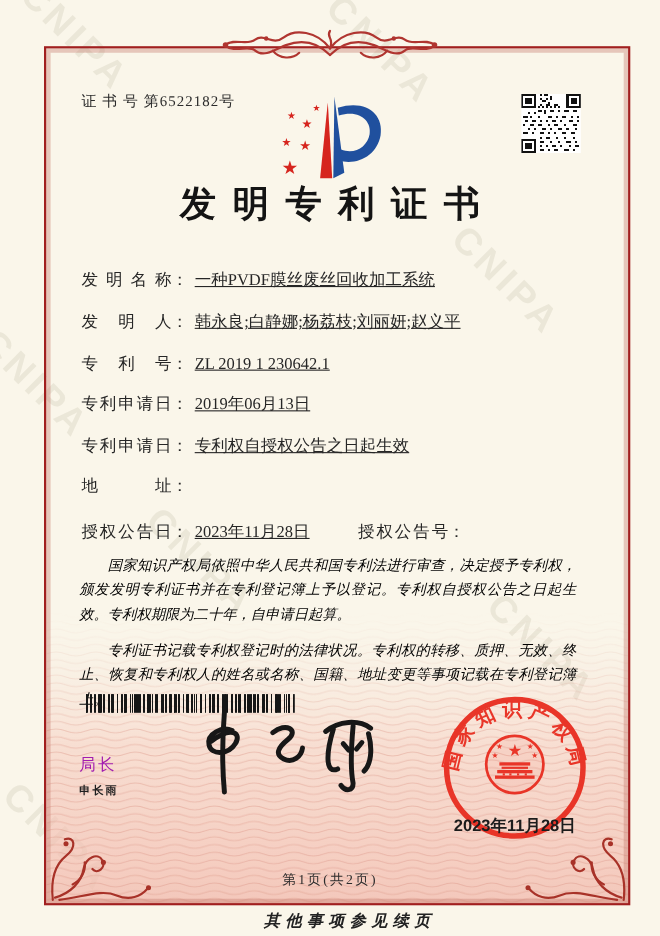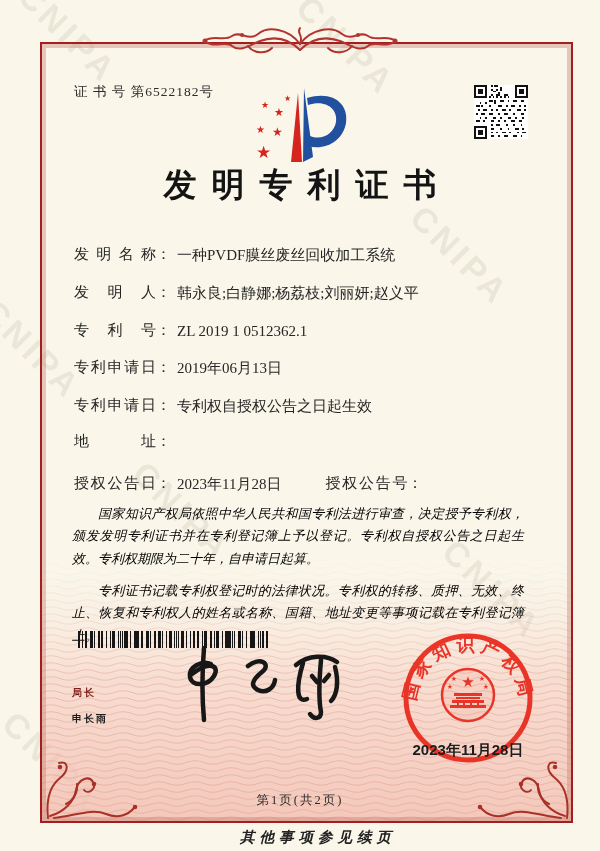--- a/index.html
+++ b/index.html
@@ -26,35 +26,35 @@
   .logo{position:absolute;left:252px;top:86px;}
   .qr{position:absolute;left:474px;top:85px;}
 
   .title{position:absolute;left:0;right:0;top:163px;text-align:center;
          font-size:33px;font-weight:700;color:#141414;letter-spacing:15px;padding-left:15px;}
 
   .fields{position:absolute;left:74px;top:245px;width:460px;font-size:15px;color:#262626;}
   .frow{position:absolute;left:0;display:flex;align-items:flex-start;}
   .flabel{display:inline-block;width:82px;text-align:justify;text-align-last:justify;flex:none;}
   .fcolon{flex:none;margin-right:6px;}
-  .fval{white-space:pre-line;line-height:1.45;font-weight:500;}
+  .fval{white-space:pre-line;line-height:1.45;font-weight:500;text-decoration:underline;}
   .grant2{margin-left:44px;display:flex;}
 
   .paras{position:absolute;left:72px;top:503px;width:452px;color:#000000;}
   .paras p{margin:0 0 10px;font-size:13px;line-height:1.72;text-indent:2em;
            font-style:italic;text-align:justify;}
 
   .barcode{position:absolute;left:78px;top:631px;width:190px;height:17px;
     background:
       repeating-linear-gradient(90deg,#161616 0 1.5px,transparent 1.5px 4px),
       repeating-linear-gradient(90deg,#161616 0 1px,transparent 1px 7px),
       repeating-linear-gradient(90deg,#161616 0 2px,transparent 2px 11.5px);}
 
   .sig-title{position:absolute;left:72px;top:686px;font-family:"Liberation Sans",sans-serif;
-             font-size:10px;font-weight:700;color:#7f1d1d;letter-spacing:2px;}
+             font-size:15px;font-weight:400;color:#a21caf;letter-spacing:2px;}
   .sig-name{position:absolute;left:72px;top:712px;font-family:"Liberation Sans",sans-serif;
             font-size:10px;font-weight:600;color:#1e1e1e;letter-spacing:2px;}
   .signature{position:absolute;left:158px;top:642px;}
 
   .seal{position:absolute;left:401px;top:631px;opacity:.93;}
   .seal-date{position:absolute;left:399px;top:741px;width:138px;text-align:center;
              font-family:"Liberation Sans",sans-serif;font-size:15px;font-weight:700;color:#1c1c1c;}
 
   .flourish-top{position:absolute;left:196px;top:20px;}
   .flourish-bl{position:absolute;left:44px;top:760px;}
@@ -144,21 +144,21 @@
       <span class="fval">一种PVDF膜丝废丝回收加工系统</span>
     </div>
     <div class="frow" style="top:38px">
       <span class="flabel">发明人</span>
         <span class="fcolon">：</span>
       <span class="fval">韩永良;白静娜;杨荔枝;刘丽妍;赵义平</span>
     </div>
     <div class="frow" style="top:76px">
       <span class="flabel">专利号</span>
         <span class="fcolon">：</span>
-      <span class="fval">ZL 2019 1 0512362.1</span>
+      <span class="fval">ZL 2019 1 230642.1</span>
     </div>
     <div class="frow" style="top:113px">
       <span class="flabel">专利申请日</span>
         <span class="fcolon">：</span>
       <span class="fval">2019年06月13日</span>
     </div>
     <div class="frow" style="top:151px">
       <span class="flabel">专利申请日</span>
         <span class="fcolon">：</span>
       <span class="fval">专利权自授权公告之日起生效</span>

